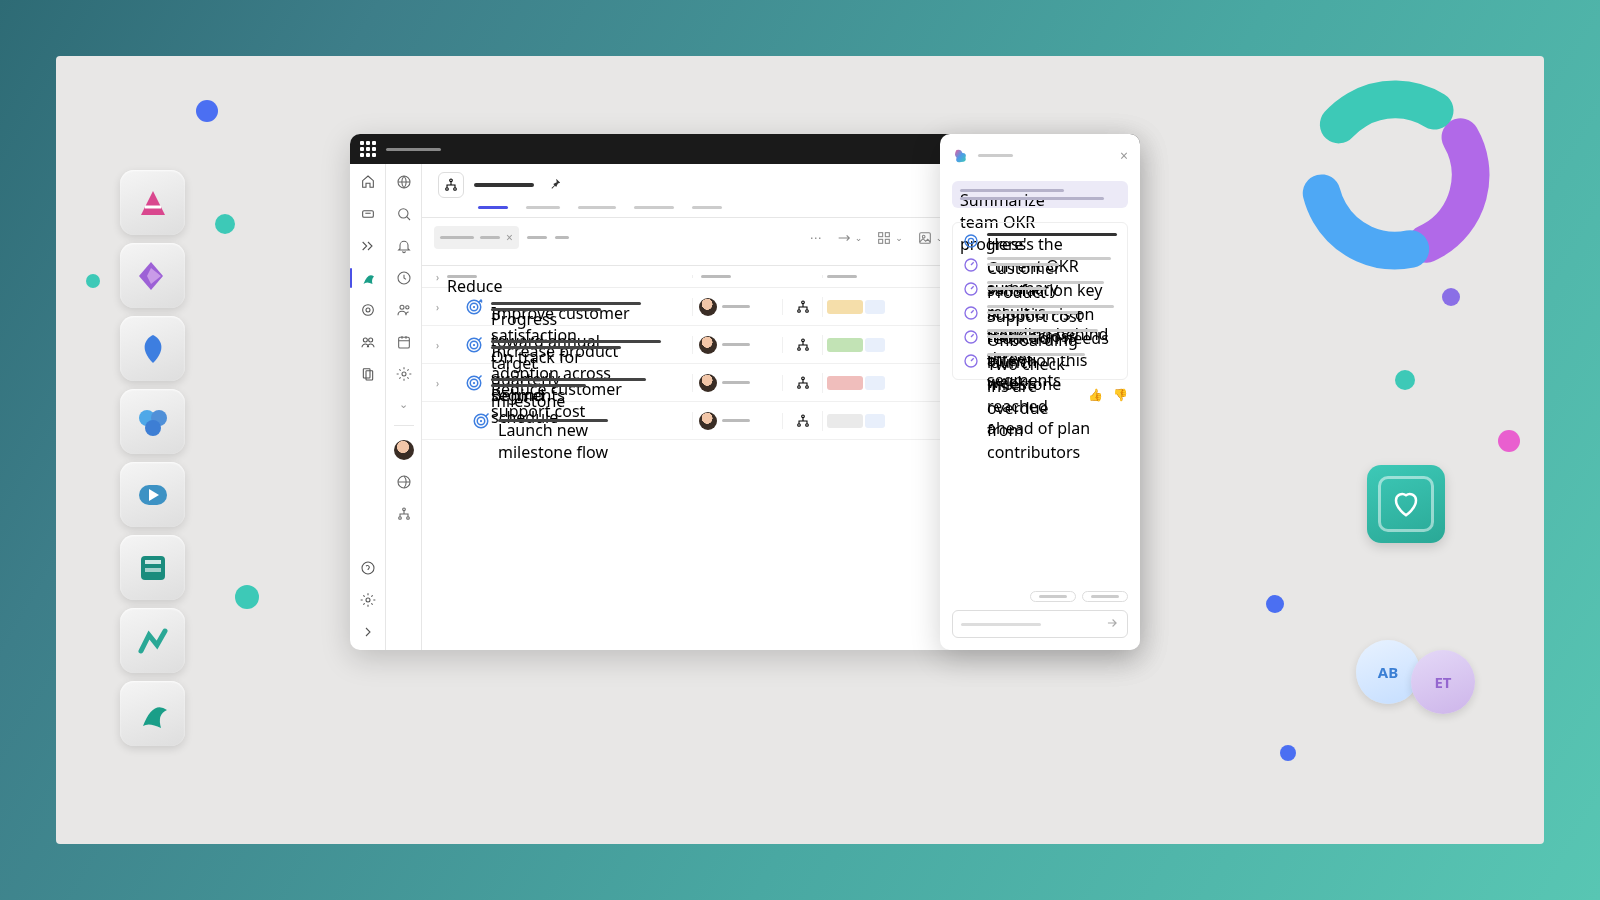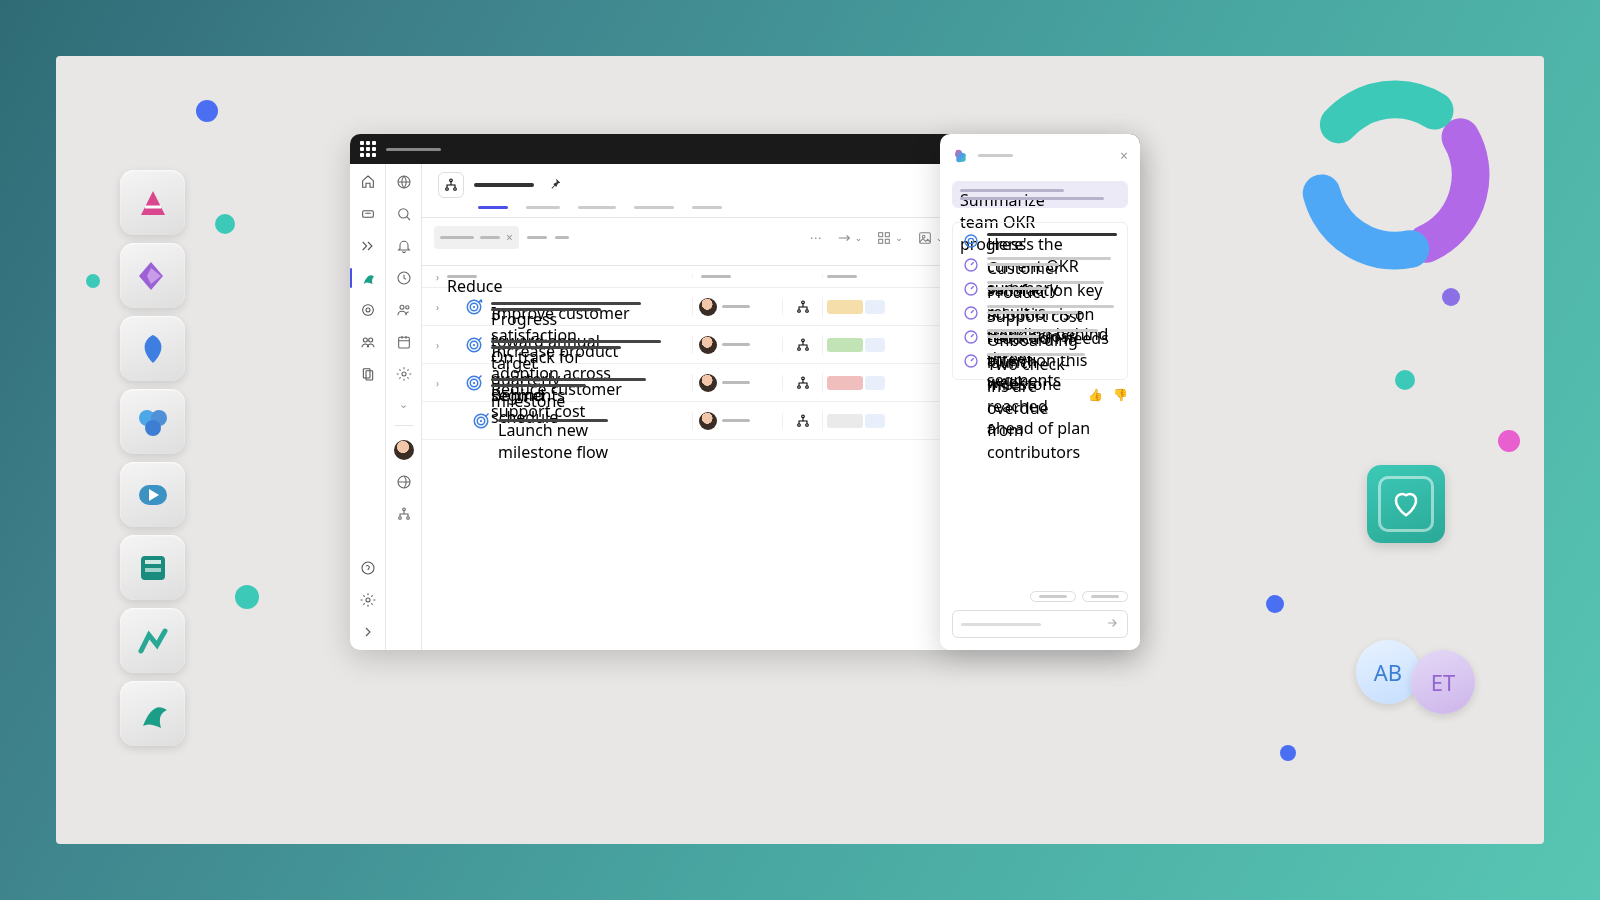--- a/index.html
+++ b/index.html
@@ -11,21 +11,21 @@
 .dock-tile svg{width:40px;height:40px}
 
 .dot{position:absolute;border-radius:50%}
 
 .donut{position:absolute;right:100px;top:70px;width:210px;height:210px}
 .donut svg{width:100%;height:100%;transform:rotate(-30deg)}
 
 .heart-tile{position:absolute;right:155px;top:465px;width:78px;height:78px;background:linear-gradient(160deg,#3dc9b7,#2aa896);border-radius:14px;display:flex;align-items:center;justify-content:center;box-shadow:0 4px 12px rgba(0,0,0,.15)}
 .heart-tile .inner{width:56px;height:56px;border:3px solid rgba(255,255,255,.5);border-radius:10px;display:flex;align-items:center;justify-content:center}
 
-.badge{position:absolute;width:64px;height:64px;border-radius:50%;display:flex;align-items:center;justify-content:center;font-weight:400;font-size:22px;box-shadow:0 3px 8px rgba(0,0,0,.12)}
+.badge{position:absolute;width:64px;height:64px;border-radius:50%;display:flex;align-items:center;justify-content:center;font-weight:700;font-size:15px;box-shadow:0 3px 8px rgba(0,0,0,.12)}
 .badge-ab{right:180px;top:640px;background:linear-gradient(160deg,#e8f2ff,#c5deff);color:#3b7fd4}
 .badge-et{right:125px;top:650px;background:linear-gradient(160deg,#e4d8f7,#cdb5ea);color:#9466cf}
 
 .window{position:absolute;left:350px;top:134px;width:790px;height:516px;background:#fff;border-radius:10px 10px 10px 10px;box-shadow:0 8px 30px rgba(0,0,0,.18);overflow:hidden;display:flex;flex-direction:column}
 .titlebar{height:30px;background:#1a1a1a;display:flex;align-items:center;padding:0 10px;gap:10px}
 .waffle{width:16px;height:16px;display:grid;grid-template-columns:repeat(3,1fr);grid-template-rows:repeat(3,1fr);gap:1.5px}
 .waffle span{background:#fff;border-radius:1px}
 .tb-text{height:3px;width:55px;background:#888;border-radius:2px}
 
 .body{display:flex;flex:1;min-height:0}

